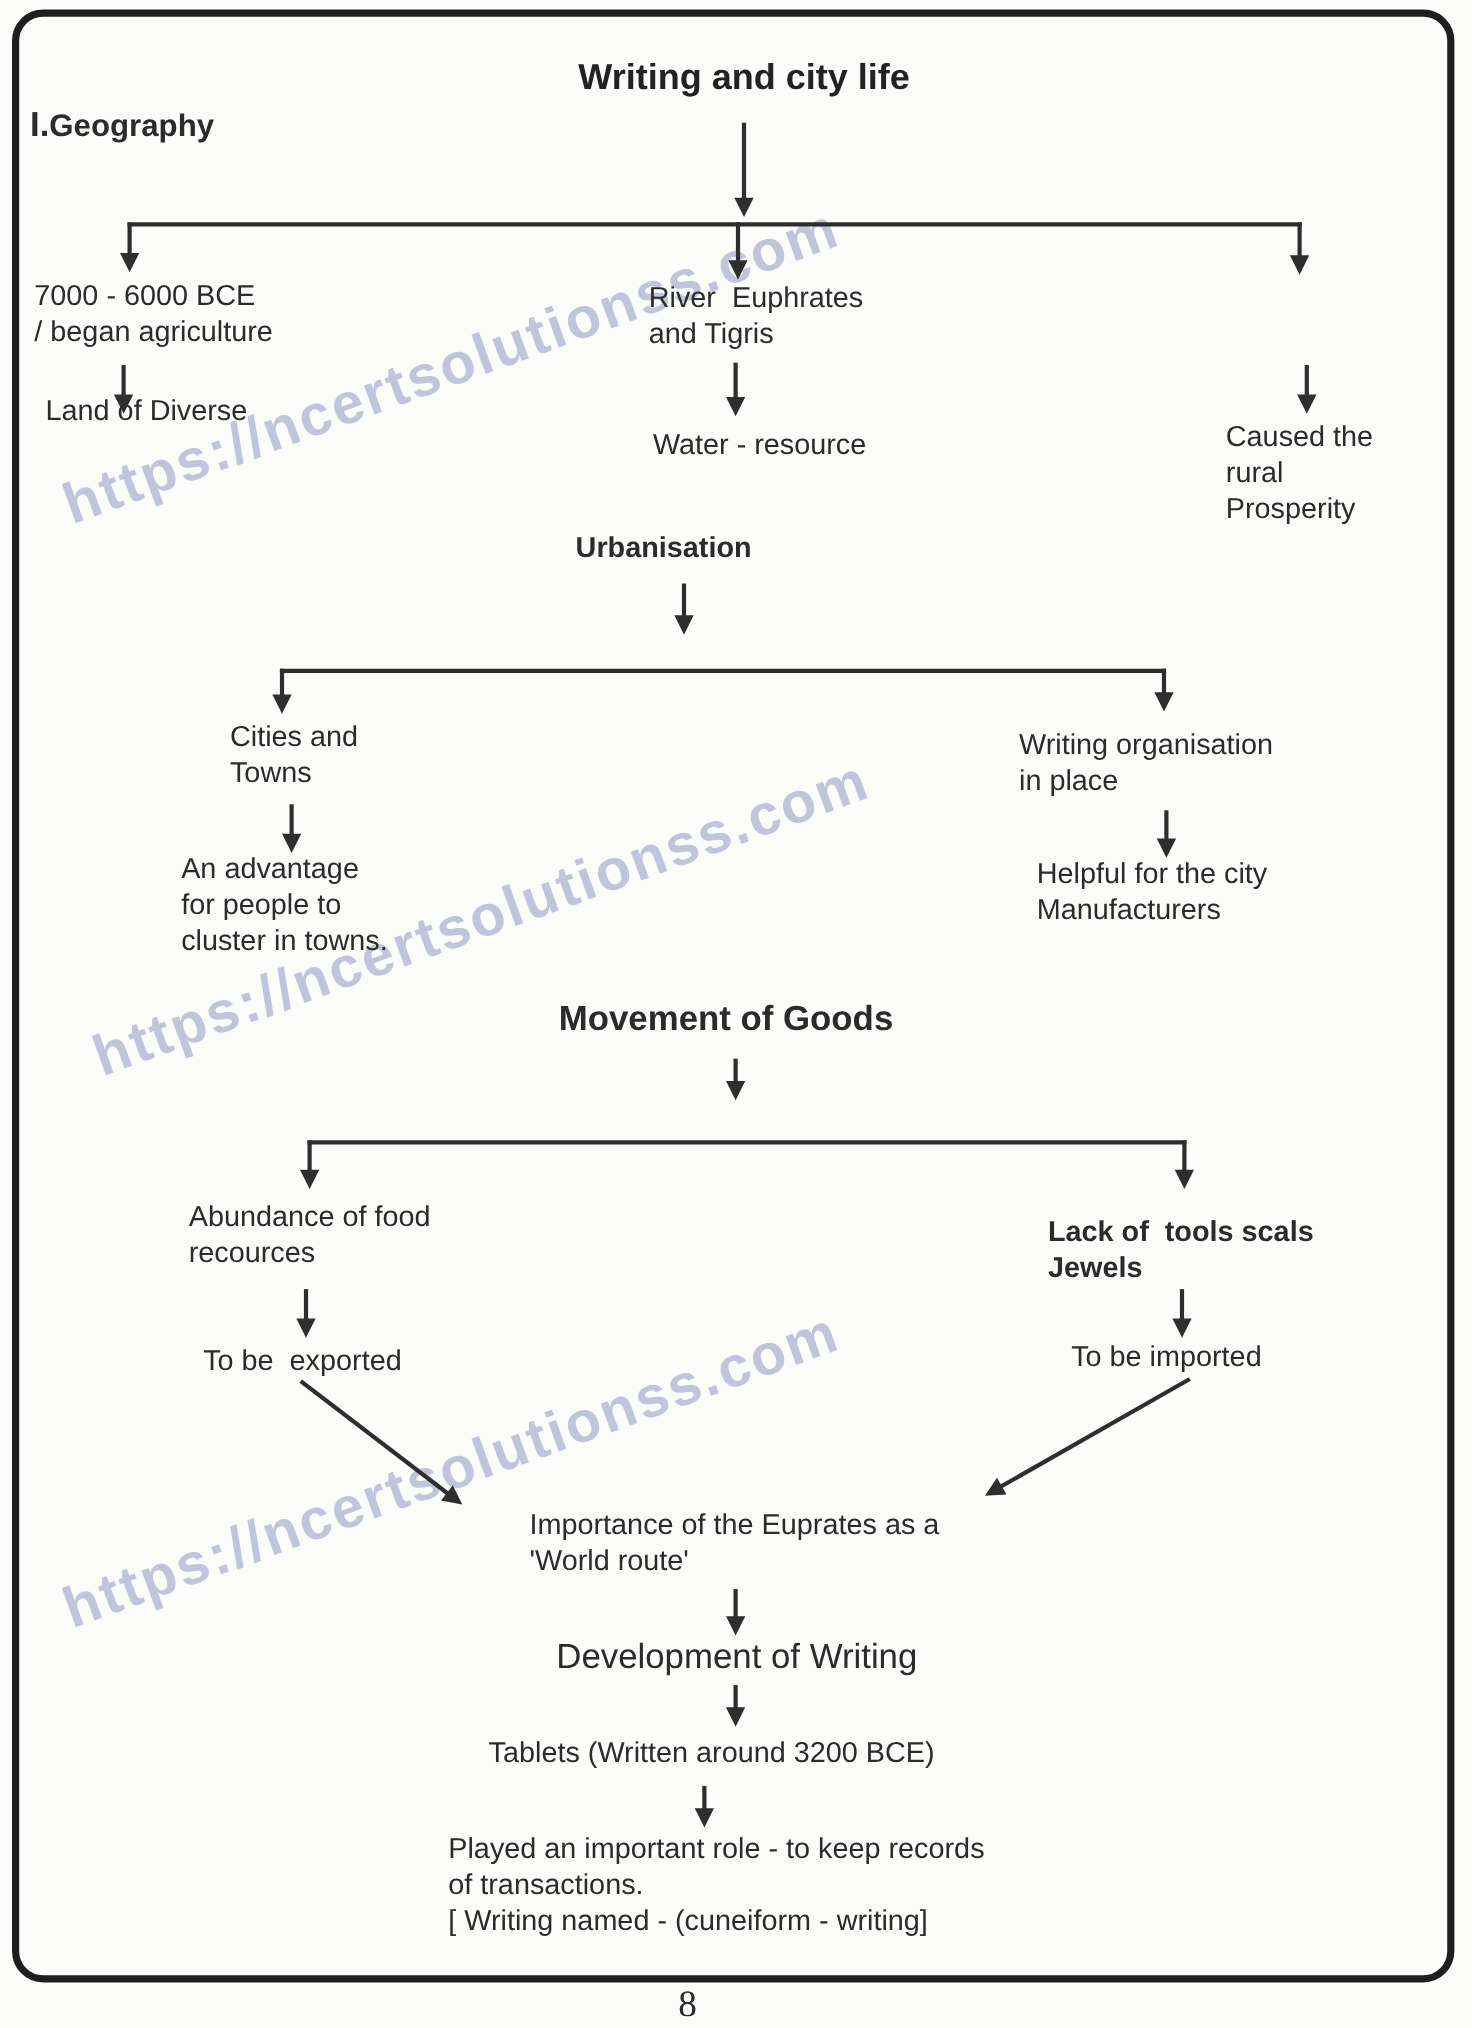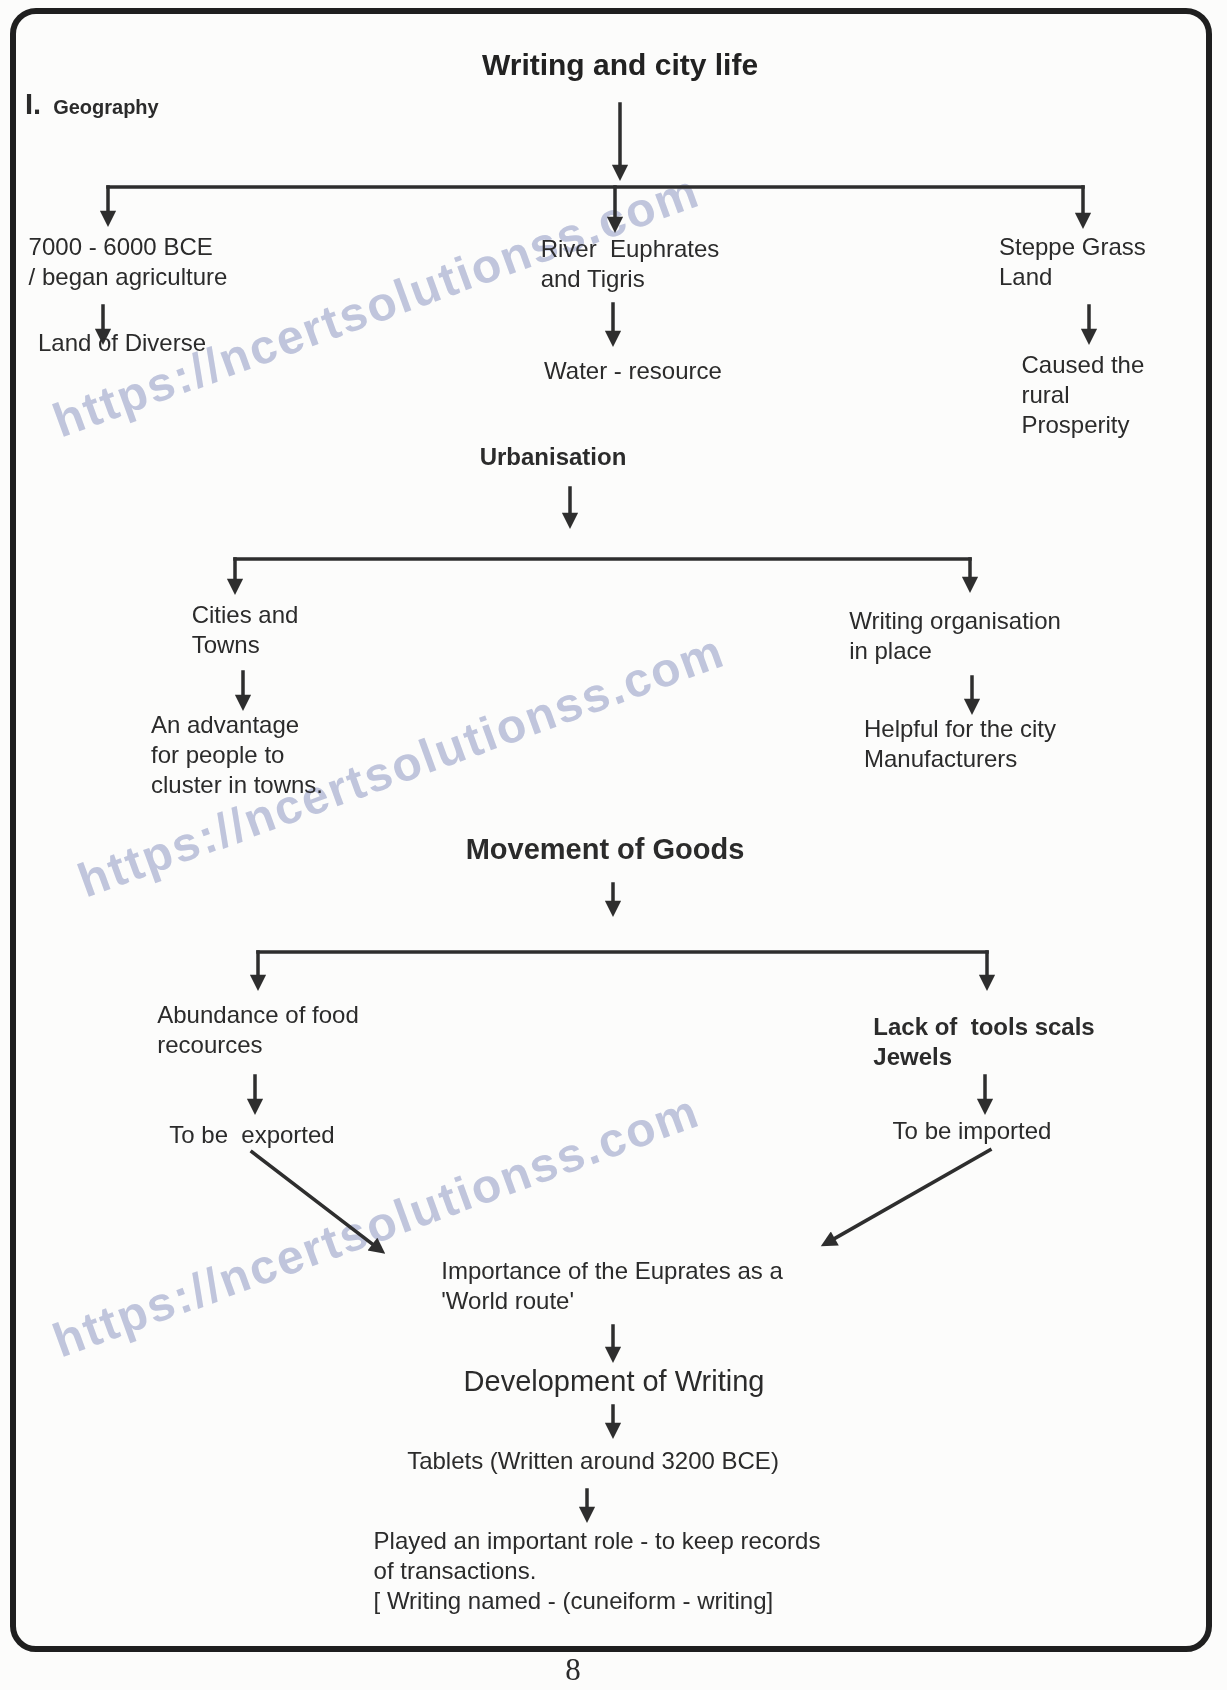--- a/index.html
+++ b/index.html
@@ -36,21 +36,21 @@
     line-height:1.24;
     color:var(--text-color);
   }
   .page-title{font-size:30px;font-weight:bold;color:#222;}
   .section-header{
     position:absolute;left:25px;top:88px;
     color:var(--text-color);
     white-space:nowrap;
   }
   .section-numeral{font-size:29px;font-weight:bold;}
-  .section-label{font-size:20px;font-weight:bold;margin-left:12px;}
+  .section-label{font-size:26px;font-weight:bold;}
   .heading-bold{font-size:24px;font-weight:bold;}
   .heading-large-bold{font-size:29px;font-weight:bold;}
   .heading-large{font-size:29px;}
   .watermark{
     position:absolute;
     transform:rotate(-20deg);
     transform-origin:0 50%;
     font-size:48px;
     font-weight:bold;
     letter-spacing:2px;
@@ -115,21 +115,20 @@
 
   <div class="node page-title" style="left:620px;top:46px;">Writing and city life</div>
   <div class="section-header">
     <span class="section-numeral">I.</span><span class="section-label">Geography</span>
   </div>
 
   <div class="node" style="left:128px;top:232px;">7000 - 6000 BCE
 / began agriculture</div>
   <div class="node" style="left:630px;top:234px;">River  Euphrates
 and Tigris</div>
-  <div class="node" style="left:1075px;top:232px;">Steppe Grass Land</div>
   <div class="node" style="left:122px;top:328px;">Land of Diverse</div>
   <div class="node" style="left:633px;top:356px;">Water - resource</div>
   <div class="node" style="left:1090px;top:350px;">Caused the rural
 Prosperity</div>
 
   <div class="node heading-bold" style="left:553px;top:442px;">Urbanisation</div>
   <div class="node" style="left:245px;top:600px;">Cities and
 Towns</div>
   <div class="node" style="left:955px;top:606px;">Writing organisation
 in place</div>

